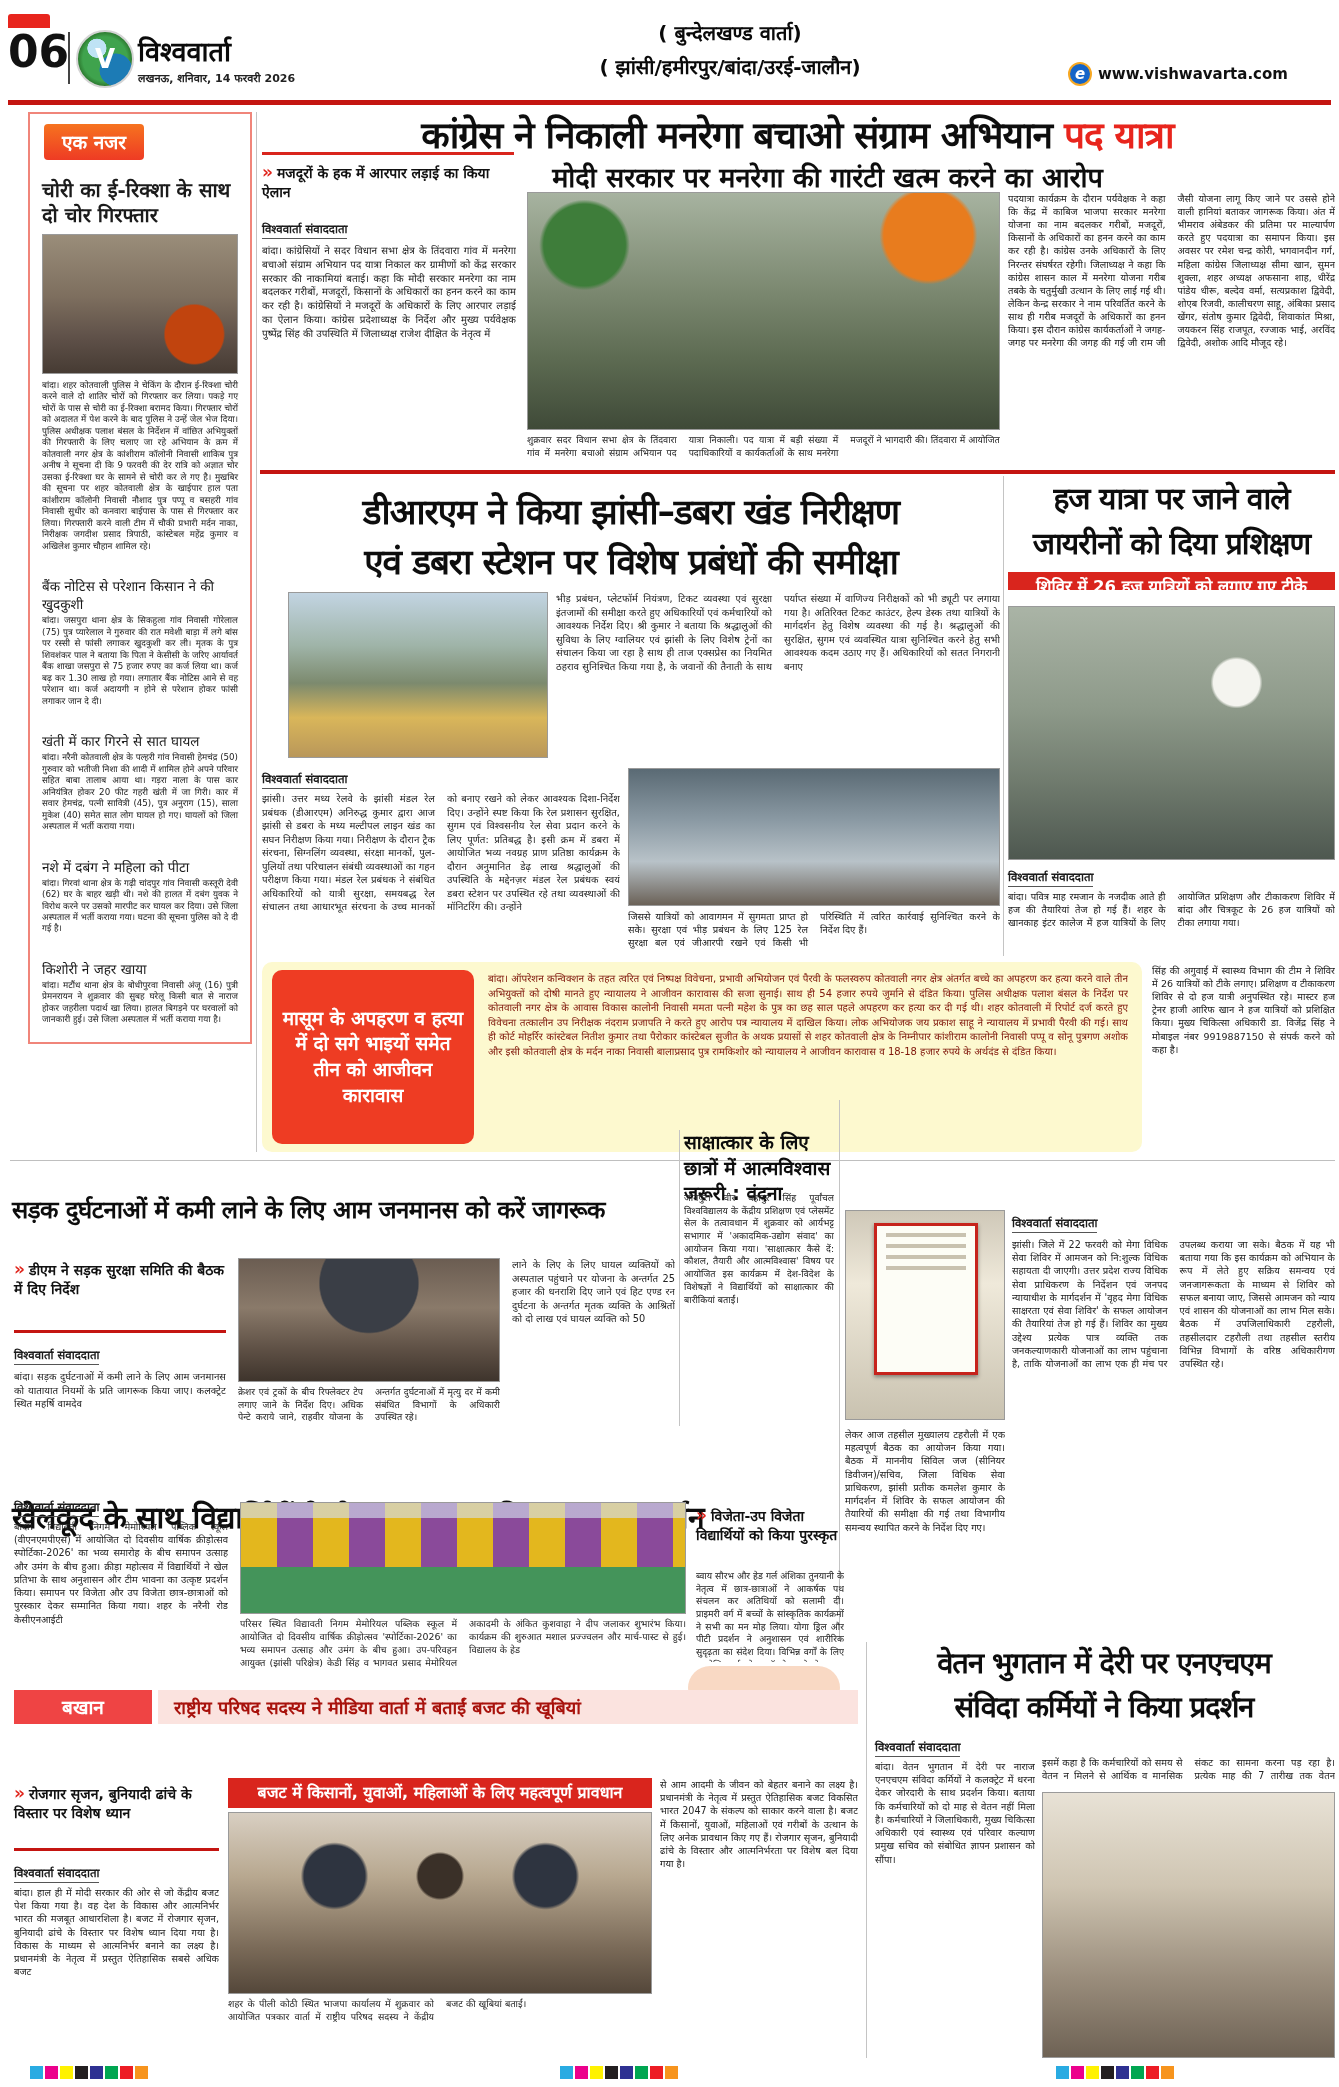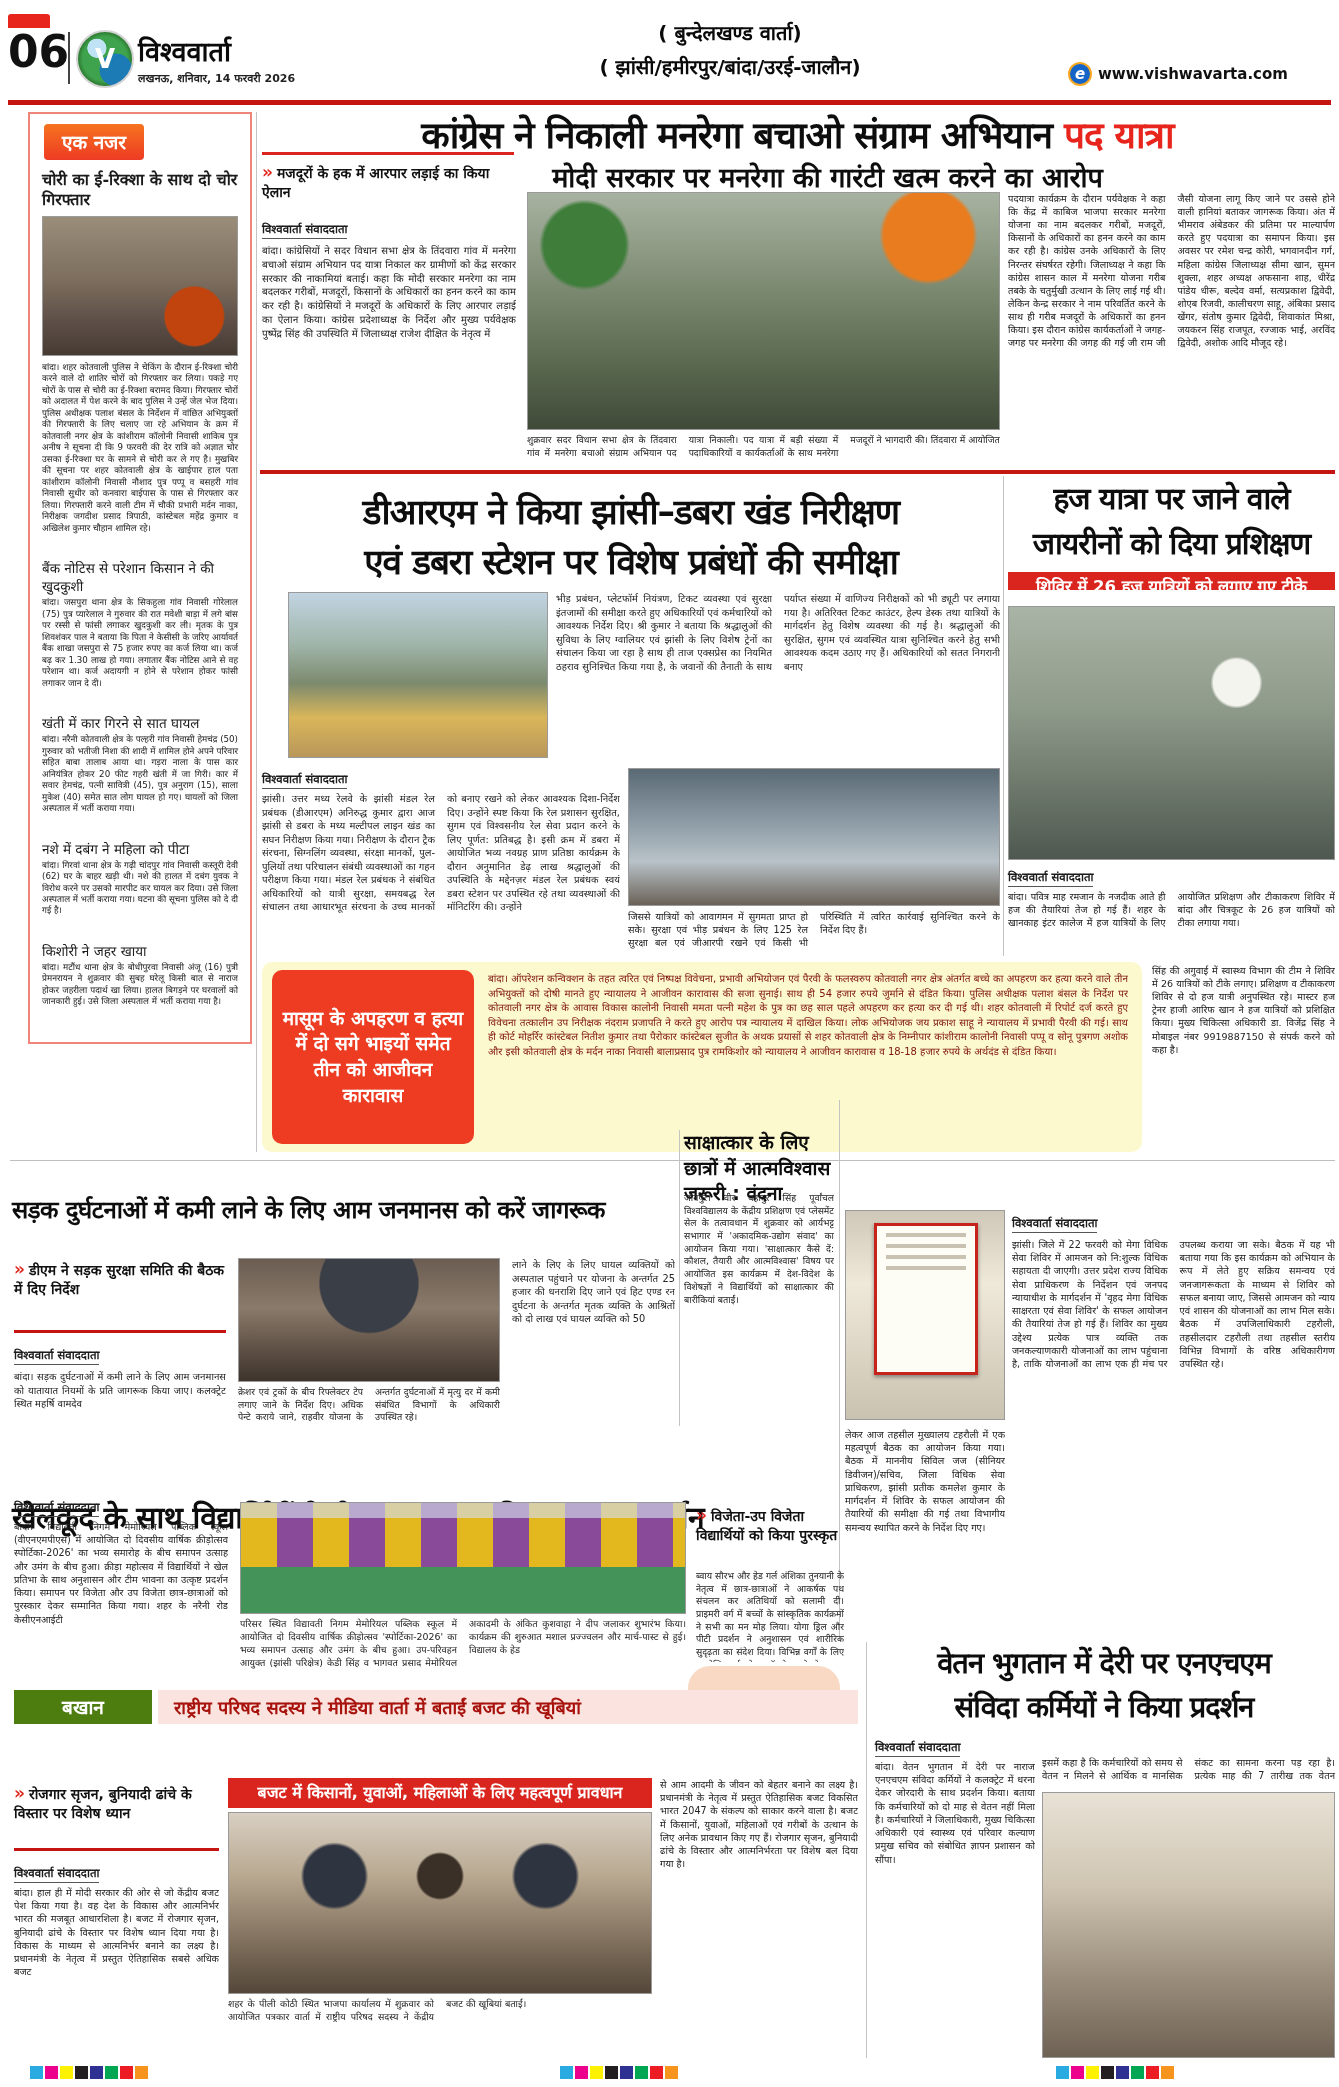--- a/index.html
+++ b/index.html
@@ -31,30 +31,30 @@
   .papername{font-size:27px;font-weight:bold;color:#0a0a0a;}
   .edition{font-size:11px;font-weight:bold;color:#222;}
   .hdrcenter{font-size:20px;font-weight:bold;color:#0a0a0a;line-height:1.7;text-align:center;}
   .web{display:flex;align-items:center;gap:6px;font-size:15px;font-weight:bold;color:#111;}
   .eicon{width:20px;height:20px;border-radius:50%;background:#1464c8;color:#fff;display:flex;align-items:center;
          justify-content:center;font-size:15px;font-weight:bold;font-style:italic;border:2px solid #f7a823;}
   
   .enbox{border:2.5px solid #f0857a;padding:8px 12px;overflow:hidden;}
   .enlabel{background:linear-gradient(180deg,#f6731f,#ee3b24);color:#fff;font-size:19px;font-weight:bold;
            display:inline-block;padding:5px 18px;border-radius:4px;margin:2px 0 6px 2px;}
-  .enh1{font-size:16px;font-weight:bold;line-height:1.25;margin:4px 0 6px;}
+  .enh1{font-size:20px;font-weight:bold;line-height:1.25;margin:12px 0 6px;}
   .enphoto{height:138px;margin:2px 0 6px;}
   .enbody{font-size:8.7px;line-height:1.32;text-align:justify;color:#222;}
   .enh2{font-size:13.5px;font-weight:normal;margin:25px 0 2px;}
   
   .convbox{background:#fdf9cf;border-radius:10px;}
   .convlabel{background:#ee3c23;color:#fff;font-weight:bold;font-size:19px;line-height:1.35;border-radius:10px;
              padding:12px 10px;text-align:center;display:flex;align-items:center;}
   .convtext{font-size:10px;line-height:1.45;text-align:justify;color:#7e1408;}
-  .striplabel{background:#4d7c0f;color:#fff;font-weight:bold;font-size:19px;display:flex;align-items:center;justify-content:center;}
+  .striplabel{background:#ef4444;color:#fff;font-weight:bold;font-size:19px;display:flex;align-items:center;justify-content:center;}
   .stripband{background:#fbe3df;color:#a8120c;font-weight:bold;font-size:18px;display:flex;align-items:center;padding-left:16px;}
   .peach{background:#f9d9c4;border-radius:22px;}
   .marks{display:flex;gap:2px;}
   .marks span{width:13px;height:13px;display:inline-block;}
   .poster{position:absolute;left:18%;top:6%;width:62%;height:70%;background:#fdfdf6;border:3px solid #c6231c;
           box-shadow:0 2px 4px rgba(0,0,0,.4);}
   .poster i{display:block;height:4px;background:#c9c2b0;margin:7px 9px 0;}
 </style>
 </head>
 <body>

